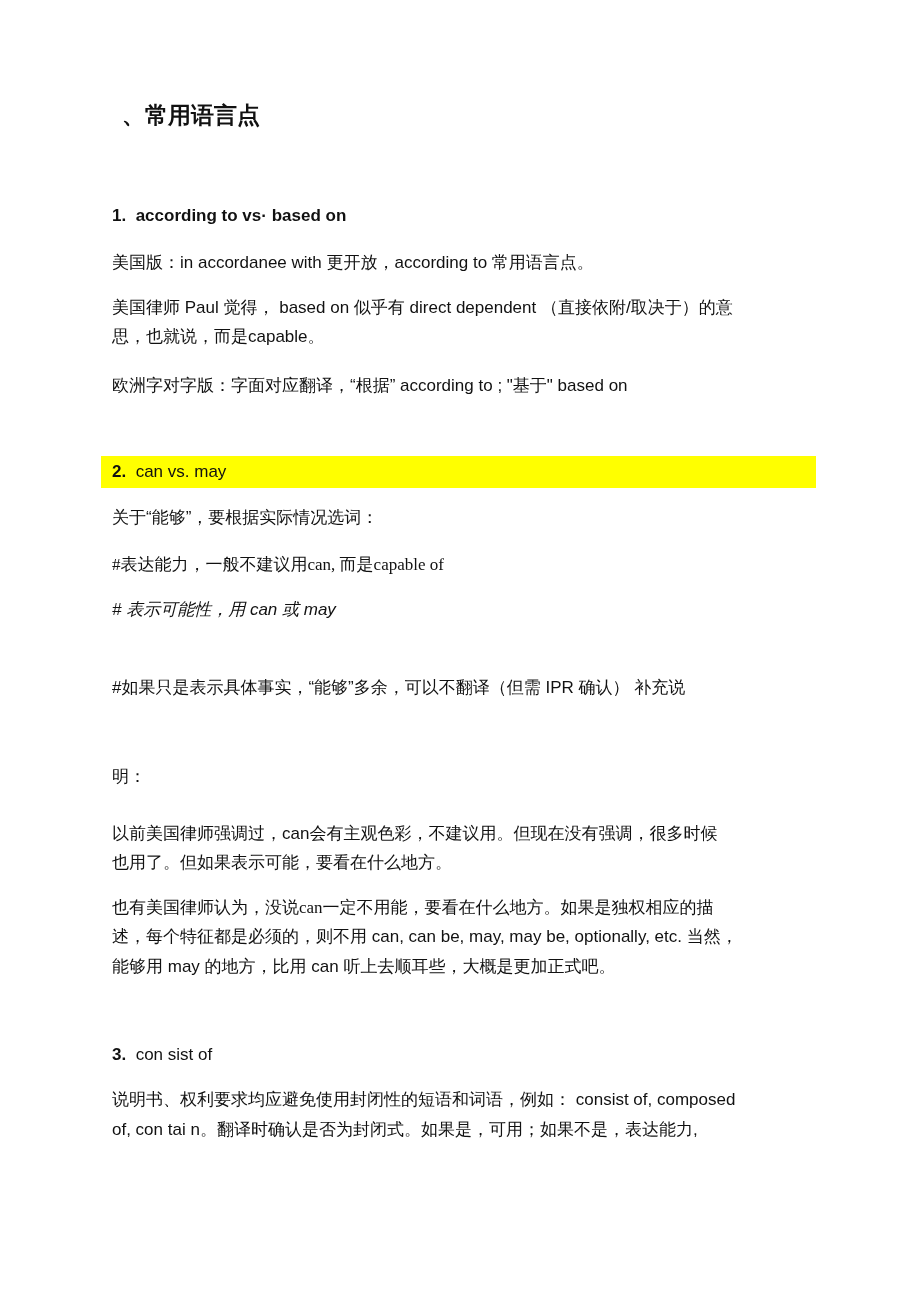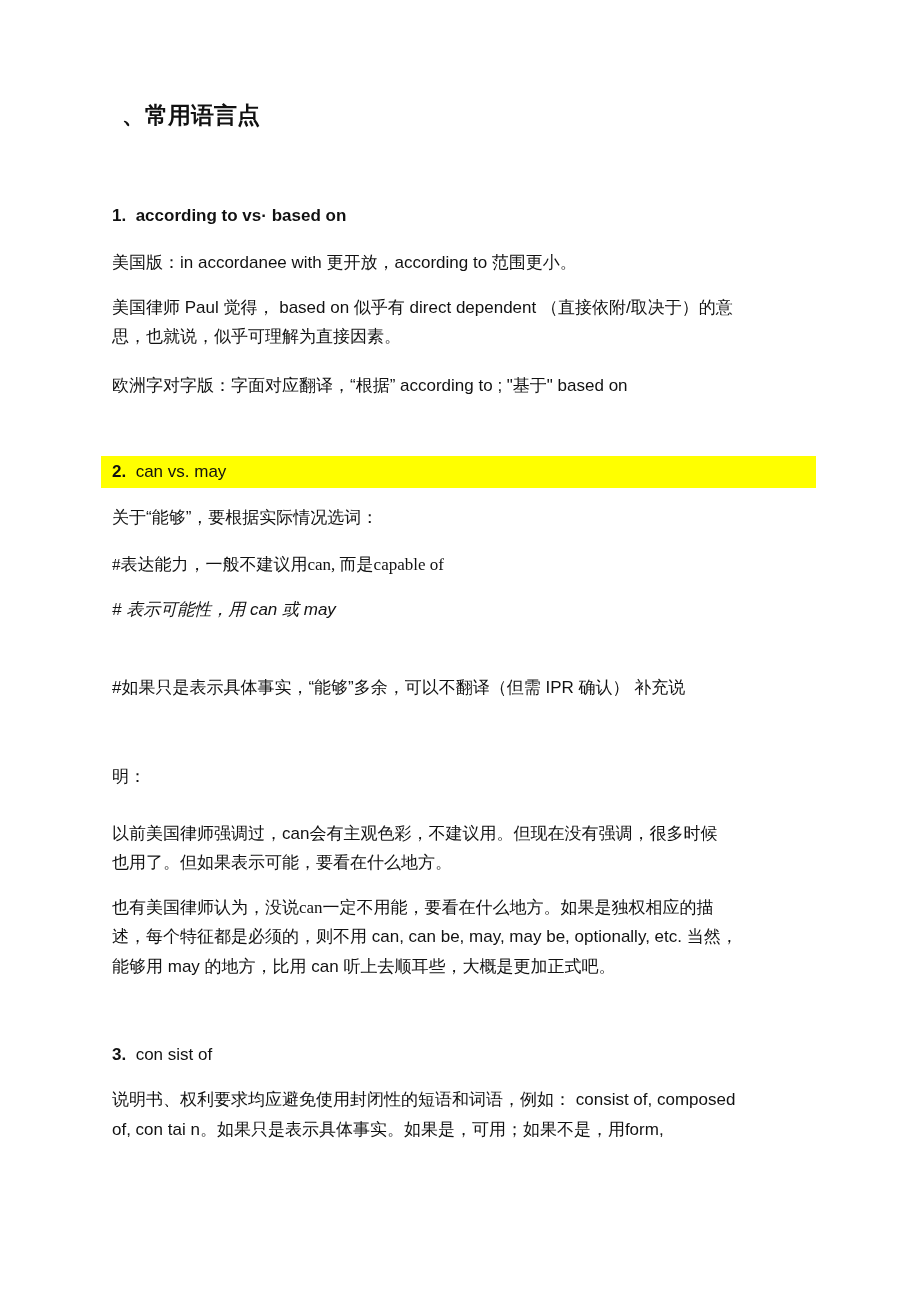--- a/index.html
+++ b/index.html
@@ -27,23 +27,23 @@
 <body>
 
 <div>
 
   <div class="title">、常用语言点</div>
 
   <div class="line heading" style="top:205px;">
     <span class="num">1.</span>&nbsp;
     <span>according to vs· based on</span>
   </div>
-  <div class="line" style="top:252px;">美国版：in accordanee with 更开放，according to 范围更小。</div>
+  <div class="line" style="top:252px;">美国版：in accordanee with 更开放，according to 常用语言点。</div>
   <div class="line" style="top:297px;">美国律师  Paul 觉得，  based on 似乎有  direct dependent （直接依附/取决于）的意</div>
-  <div class="line" style="top:326px;">思，也就说，似乎可理解为直接因素。</div>
+  <div class="line" style="top:326px;">思，也就说，而是capable。</div>
   <div class="line" style="top:375px;">欧洲字对字版：字面对应翻译，“根据”   according to ; "基于" based on</div>
 
   <div class="highlight-bar"></div>
   <div class="line" style="top:461px;">
     <span class="num">2.</span>&nbsp;
     <span>can vs. may</span>
   </div>
   <div class="line" style="top:507px;">关于“能够”，要根据实际情况选词：</div>
   <div class="line" style="top:554px;font-family:Liberation Serif, serif;">#表达能力，一般不建议用can, 而是capable of</div>
   <div class="line" style="top:599px;font-style:italic;"># 表示可能性，用  can 或  may</div>
@@ -53,15 +53,15 @@
   <div class="line" style="top:852px;">也用了。但如果表示可能，要看在什么地方。</div>
   <div class="line" style="top:897px;font-family:Liberation Serif, serif;">也有美国律师认为，没说can一定不用能，要看在什么地方。如果是独权相应的描</div>
   <div class="line" style="top:926px;">述，每个特征都是必须的，则不用  can, can be, may, may be, optionally, etc. 当然，</div>
   <div class="line" style="top:956px;">能够用  may 的地方，比用  can 听上去顺耳些，大概是更加正式吧。</div>
 
   <div class="line" style="top:1044px;">
     <span class="num">3.</span>&nbsp;
     <span>con sist of</span>
   </div>
   <div class="line" style="top:1089px;">说明书、权利要求均应避免使用封闭性的短语和词语，例如：  consist of, composed</div>
-  <div class="line" style="top:1119px;">of, con tai n。如果只是表示具体事实。如果是，可用；如果不是，用form,</div>
+  <div class="line" style="top:1119px;">of, con tai n。翻译时确认是否为封闭式。如果是，可用；如果不是，表达能力,</div>
 
 </div>
 
 </body></html>

